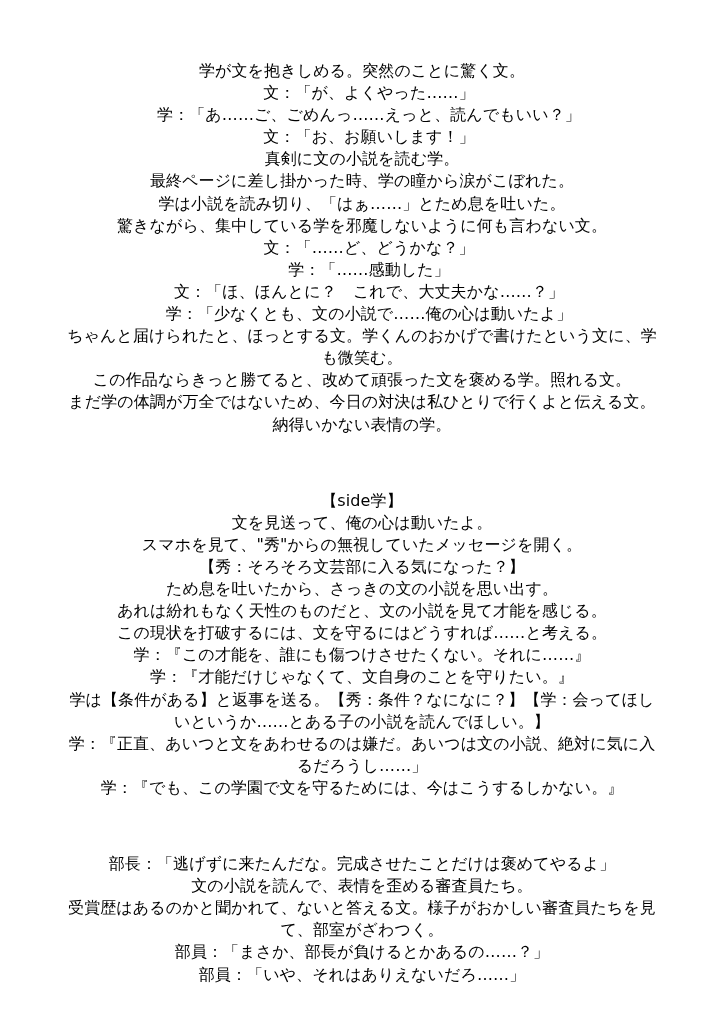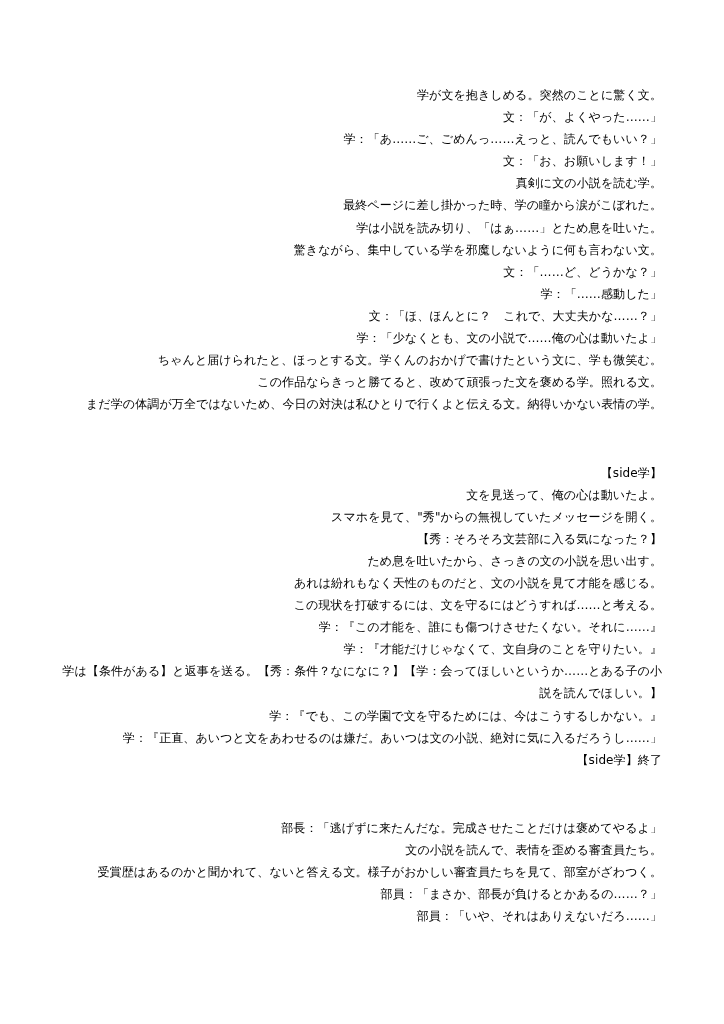--- a/index.html
+++ b/index.html
@@ -15,26 +15,25 @@
     overflow: hidden;
   }
   #page {
     box-sizing: border-box;
     width: 724px;
     height: 1024px;
     padding: 60px 62px 0 62px;
     background: #ffffff;
   }
   .doc-body {
-    font-size: 12px;
+    font-size: 16px;
     line-height: 22.1px;
     letter-spacing: 0.1px;
-    text-align: right;
+    text-align: center;
     word-break: break-all;
-    margin-top: 24px;
   }
   .para {
     margin: 0;
     padding: 0;
     white-space: pre-wrap;
   }
   .indent {
     padding-left: 14px;
   }
   .blank {
@@ -65,23 +64,22 @@
       <p class="para">【side学】</p>
       <p class="para">文を見送って、俺の心は動いたよ。</p>
       <p class="para">スマホを見て、"秀"からの無視していたメッセージを開く。</p>
       <p class="para">【秀：そろそろ文芸部に入る気になった？】</p>
       <p class="para">ため息を吐いたから、さっきの文の小説を思い出す。</p>
       <p class="para">あれは紛れもなく天性のものだと、文の小説を見て才能を感じる。</p>
       <p class="para">この現状を打破するには、文を守るにはどうすれば……と考える。</p>
       <p class="para">学：『この才能を、誰にも傷つけさせたくない。それに……』</p>
       <p class="para">学：『才能だけじゃなくて、文自身のことを守りたい。』</p>
       <p class="para">学は【条件がある】と返事を送る。【秀：条件？なになに？】【学：会ってほしいというか……とある子の小説を読んでほしい。】</p>
+      <p class="para">学：『正直、あいつと文をあわせるのは嫌だ。あいつは文の小説、絶対に気に入るだろうし……」</p>
       <p class="para">学：『でも、この学園で文を守るためには、今はこうするしかない。』</p>
-      <p class="para">学：『正直、あいつと文をあわせるのは嫌だ。あいつは文の小説、絶対に気に入るだろうし……」</p>
-      <p class="para">【side学】終了</p>
       <p class="blank"></p>
       <p class="para">部長：「逃げずに来たんだな。完成させたことだけは褒めてやるよ」</p>
       <p class="para">文の小説を読んで、表情を歪める審査員たち。</p>
       <p class="para">受賞歴はあるのかと聞かれて、ないと答える文。様子がおかしい審査員たちを見て、部室がざわつく。</p>
       <p class="para">部員：「まさか、部長が負けるとかあるの……？」</p>
       <p class="para">部員：「いや、それはありえないだろ……」</p>
     </div>
 </div>
 
 </body></html>

